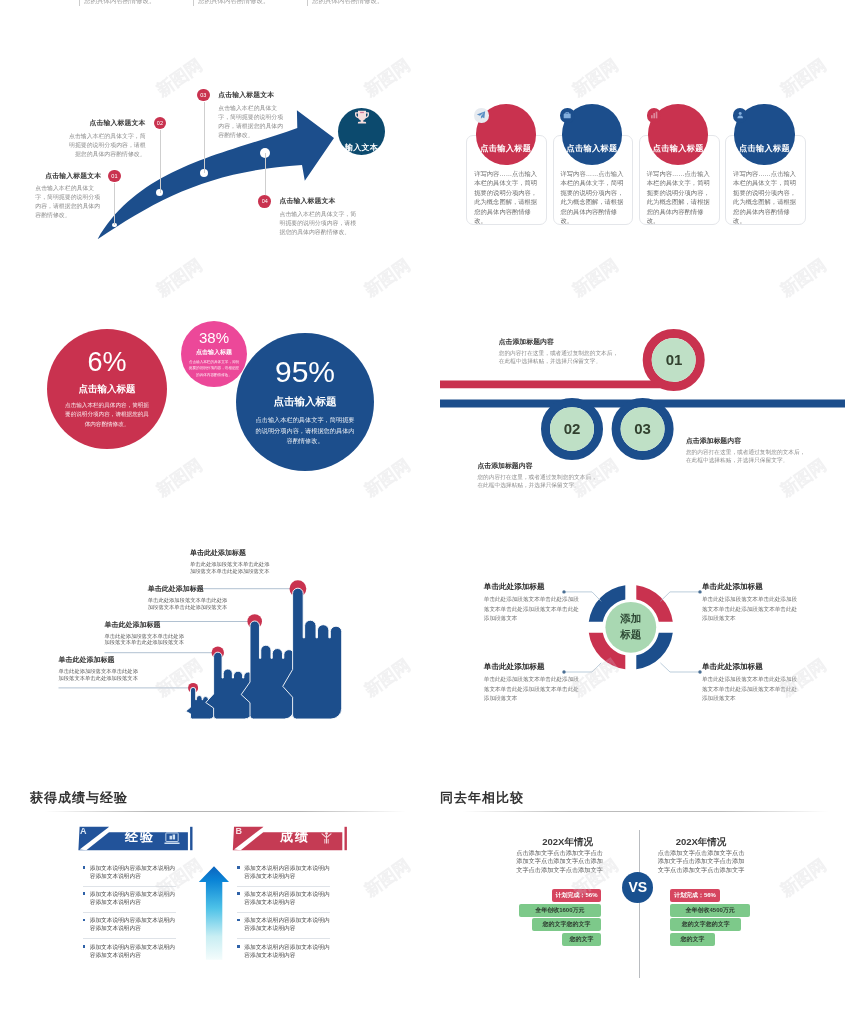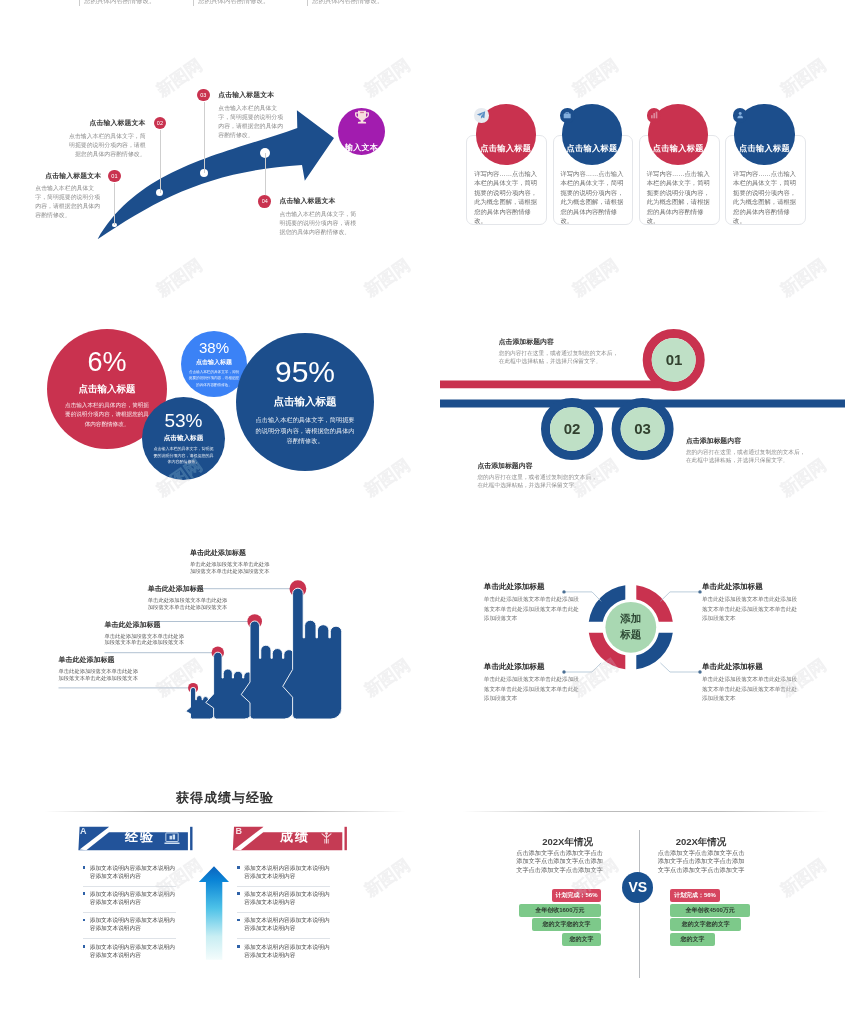--- a/index.html
+++ b/index.html
@@ -26,21 +26,21 @@
   
   #sec1{position:absolute;left:0;top:60px;width:425px;height:200px;}
   .a-item{position:absolute;}
   .a-title{font-size:6.8px;font-weight:700;color:#3a3a3a;white-space:nowrap;letter-spacing:.2px;}
   .a-body{font-size:5.9px;color:#8b8b8b;line-height:1.55;}
   .a-num{position:absolute;width:12.8px;height:12.8px;border-radius:50%;background:#c9324f;
          color:#fff;font-size:5.5px;display:flex;align-items:center;justify-content:center;
          font-weight:400;}
   .a-stem{position:absolute;width:1px;background:#cfcfcf;}
   .a-dot{position:absolute;width:9px;height:9px;border-radius:50%;background:#fff;}
-  .a-end{position:absolute;width:47px;height:47px;border-radius:50%;background:#a21caf;
+  .a-end{position:absolute;width:47px;height:47px;border-radius:50%;background:#0c4a6e;
          display:flex;flex-direction:column;align-items:center;justify-content:center;gap:17px;}
   .a-end-label{font-size:8px;color:#fff;font-weight:700;letter-spacing:.3px;}
 
   
   #sec2{position:absolute;left:455px;top:70px;width:395px;height:190px;}
   .c-card{position:absolute;width:78.8px;height:88.3px;border:1px solid #e4e6ea;border-radius:7px;background:#fff;}
   .c-body{position:absolute;left:6.9px;width:66.4px;top:33.5px;font-size:6.3px;line-height:1.5;color:#6d6d6d;}
   .c-circle{position:absolute;width:60.4px;height:60.4px;border-radius:50%;
             display:flex;align-items:center;justify-content:center;}
   .c-title{font-size:8.2px;font-weight:700;color:#fff;letter-spacing:.3px;margin-top:28px;}
@@ -65,21 +65,21 @@
   .h-title{font-size:7.0px;font-weight:700;color:#333;white-space:nowrap;}
   .h-body{font-size:5.3px;color:#5a5a5a;line-height:1.3;}
 
   
   #sec6{position:absolute;left:440px;top:550px;width:410px;height:160px;}
   .d-title{font-size:7.6px;font-weight:700;color:#333;white-space:nowrap;}
   .d-body{font-size:5.6px;color:#6d6d6d;line-height:1.72;}
 
   
   #sec7{position:absolute;left:30px;top:780px;width:390px;height:220px;}
-  .s-head{font-size:13px;font-weight:700;color:#333;text-align:center;letter-spacing:1px;}
+  .s-head{font-size:13px;font-weight:700;color:#333;letter-spacing:1px;}
   .bullets{position:absolute;font-size:5.7px;color:#3a3a3a;line-height:1.42;}
   .bl{position:relative;padding-left:7.1px;margin-bottom:3.5px;border-bottom:1px solid #dfe3e8;padding-bottom:5.5px;}
   .bl:before{content:"";position:absolute;left:0;top:2.3px;width:2.8px;height:2.8px;background:#2f62a8;}
 
   
   #sec8{position:absolute;left:440px;top:780px;width:410px;height:220px;}
   .vs-h{font-size:9.5px;font-weight:700;color:#3a3a3a;text-align:center;}
   .vs-b{font-size:6.2px;color:#555;line-height:1.39;text-align:center;}
   .vbar{position:absolute;height:13px;border-radius:2px;color:#fff;font-size:6px;
         display:flex;align-items:center;justify-content:center;font-weight:700;}
@@ -253,31 +253,26 @@
   </div>
 
   <div id="sec3">
 
     <div class="bub" style="left:27px;top:19px;width:120px;height:120px;background:#c9324f;">
       <div class="p" style="font-size:27px;">6%</div>
       <div class="t" style="font-size:9.5px;margin-top:7px;">点击输入标题</div>
       <div class="b" style="font-size:5.6px;line-height:1.7;margin-top:5px;width:88px;">点击输入本栏的具体内容，简明扼要的说明分项内容，请根据您的具体内容酌情修改。</div>
     </div>
 
-    <div class="bub" style="left:161px;top:21px;width:66px;height:66px;background:#3b82f6;">
+    <div class="bub" style="left:161px;top:11px;width:66px;height:66px;background:#ec4899;">
       <div class="p" style="font-size:15px;">38%</div>
       <div class="t" style="font-size:6px;margin-top:3px;">点击输入标题</div>
       <div class="b" style="font-size:3.6px;line-height:1.7;margin-top:2px;width:52px;">点击输入本栏的具体文字，简明扼要的说明分项内容，请根据您的具体内容酌情修改。</div>
     </div>
 
-    <div class="bub" style="left:122px;top:87px;width:83px;height:83px;background:#1c4e8c;">
-      <div class="p" style="font-size:19px;">53%</div>
-      <div class="t" style="font-size:6.6px;margin-top:4px;">点击输入标题</div>
-      <div class="b" style="font-size:4px;line-height:1.7;margin-top:3px;width:62px;">点击输入本栏的具体文字，简明扼要的说明分项内容，请根据您的具体内容酌情修改。</div>
-    </div>
 
     <div class="bub" style="left:216px;top:23px;width:138px;height:138px;background:#1c4e8c;">
       <div class="p" style="font-size:30px;">95%</div>
       <div class="t" style="font-size:10.5px;margin-top:8px;">点击输入标题</div>
       <div class="b" style="font-size:6.2px;line-height:1.72;margin-top:6px;width:100px;">点击输入本栏的具体文字，简明扼要的说明分项内容，请根据您的具体内容酌情修改。</div>
     </div>
   </div>
 
   <div id="sec4">
     <svg width="410" height="200" style="position:absolute;left:0;top:0;">
@@ -449,20 +444,21 @@
     </div>
     <div class="bullets" style="left:207.2px;top:84px;width:93px;">
       <div class="bl">添加文本说明内容添加文本说明内容添加文本说明内容</div>
       <div class="bl">添加文本说明内容添加文本说明内容添加文本说明内容</div>
       <div class="bl">添加文本说明内容添加文本说明内容添加文本说明内容</div>
       <div class="bl" style="border-bottom:none;">添加文本说明内容添加文本说明内容添加文本说明内容</div>
     </div>
   </div>
 
   <div id="sec8">
+    <div class="s-head" style="position:absolute;left:0;top:9px;width:410px;">同去年相比较</div>
     <div style="position:absolute;left:22px;top:31px;width:366px;height:1px;
                 background:linear-gradient(to right,rgba(140,140,140,0) 0%,rgba(120,120,120,.5) 30%,rgba(120,120,120,.5) 70%,rgba(140,140,140,0) 100%);"></div>
 
     <div style="position:absolute;left:198.6px;top:50px;width:1px;height:148px;background:#b9bcc0;"></div>
 
     <div class="vs-h" style="position:absolute;left:100.6px;top:55.6px;width:54px;">202X年情况</div>
     <div class="vs-b" style="position:absolute;left:75.5px;top:68.5px;width:88px;">点击添加文字点击添加文字点击添加文字点击添加文字点击添加文字点击添加文字点击添加文字</div>
     <div class="vbar" style="left:111.9px;top:108.5px;width:49.2px;background:#d6455f;">计划完成：56%</div>
     <div class="vbar" style="left:78.6px;top:123.9px;width:82.5px;background:#7dc98a;color:#2d3b2f;">全年创收1600万元</div>
     <div class="vbar" style="left:91.7px;top:138.4px;width:69.4px;background:#7dc98a;color:#2d3b2f;">您的文字您的文字</div>

